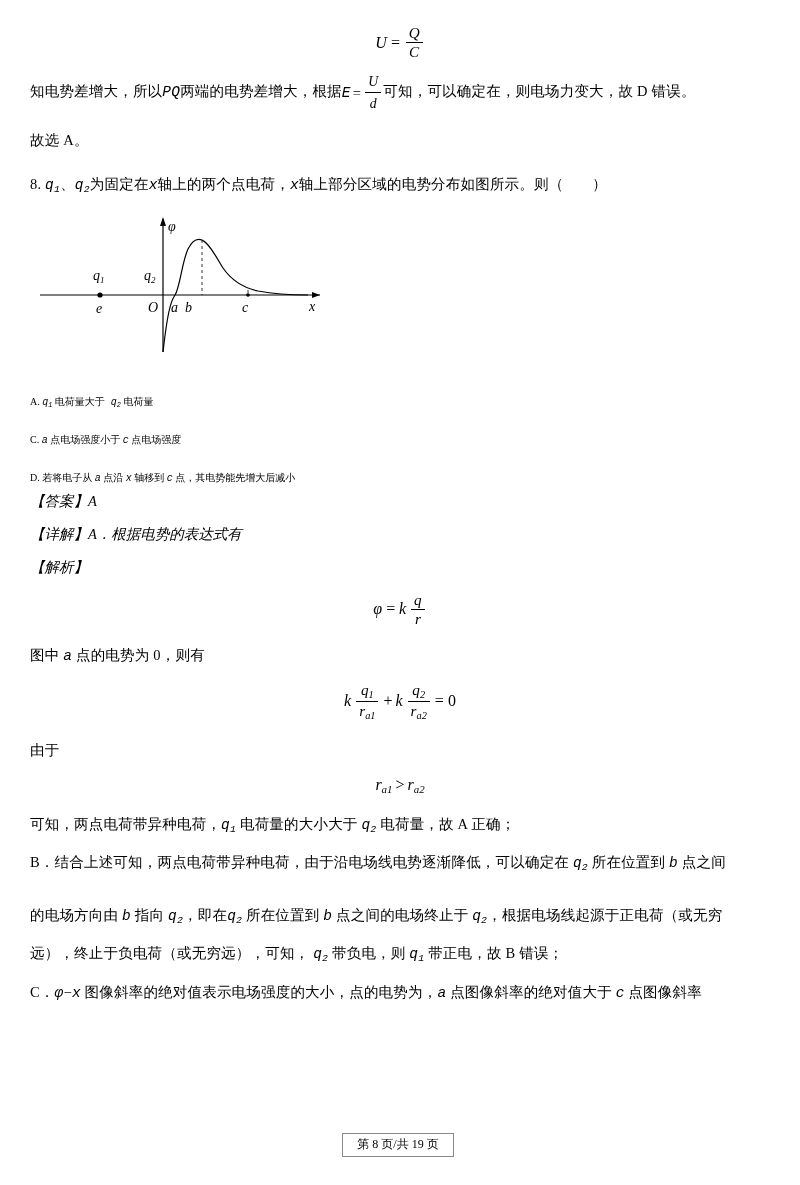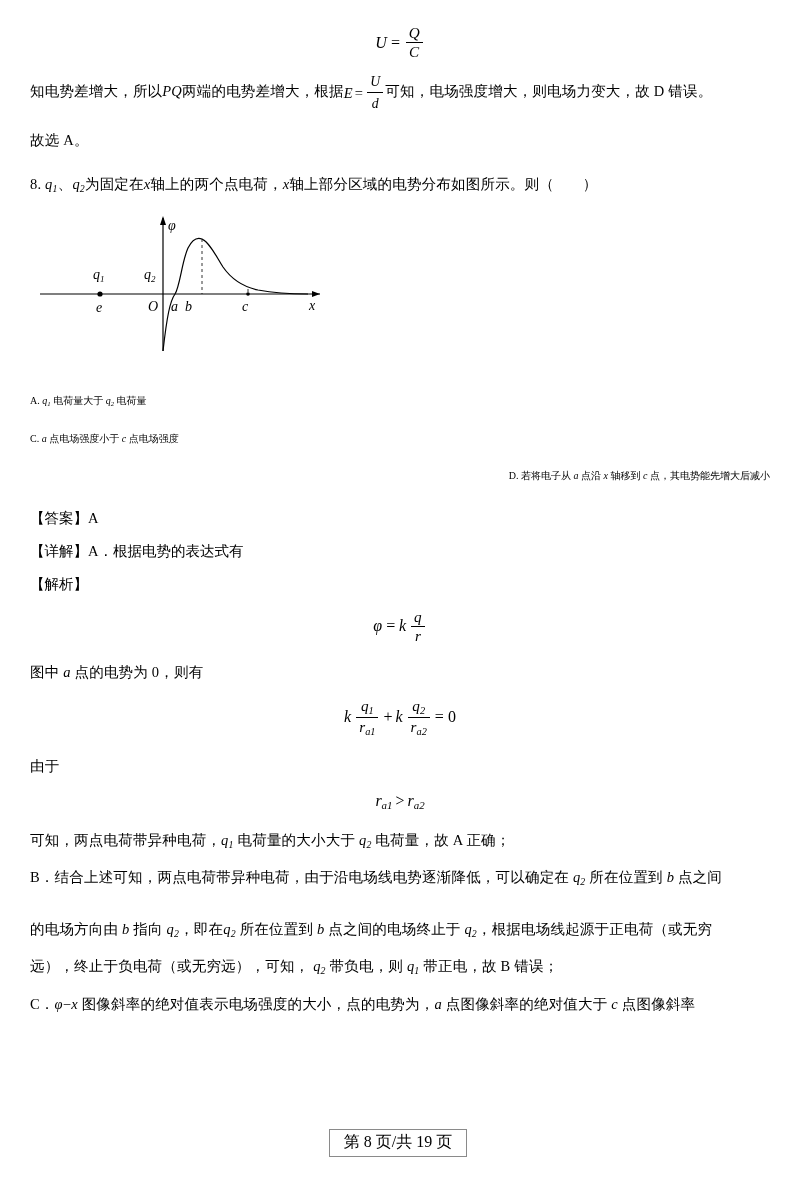--- a/index.html
+++ b/index.html
@@ -33,21 +33,21 @@
     line-height: 1.55;
     margin: 0 0 14px 0;
     letter-spacing: 0.2px;
   }
   .center-formula {
     text-align: center;
     margin: 6px 0 10px 0;
   }
   .italic {
     font-style: italic;
-    font-family: Liberation Serif, serif;
+    font-family: Liberation Mono, monospace;
   }
   .var {
     font-style: italic;
   }
   sub {
     font-size: 0.68em;
     vertical-align: -0.32em;
     font-style: italic;
   }
   
@@ -84,37 +84,38 @@
     vertical-align: middle;
   }
   .qnum {
     font-size: 14.5px;
   }
   .choice {
     font-size: 10px;
     line-height: 1.5;
     margin: 0 0 22px 0;
   }
-  .choice.last { margin-bottom: 26px; text-align: right; }
+  .choice.last { margin-bottom: 6px; }
   .ans-line {
     font-size: 14.5px;
     margin: 0 0 14px 0;
+    font-style: italic;
   }
   .figure-wrap {
     margin: 10px 0 22px 0;
     position: relative;
     height: 160px;
   }
   .footer {
     position: absolute;
     left: 0;
     right: 4px;
     bottom: 28px;
     text-align: center;
-    font-size: 16px;
+    font-size: 12px;
   }
   .footer-inner {
     display: inline-block;
     border: 1px solid #8a8a8a;
     padding: 2px 14px 3px 14px;
     background: #fff;
   }
   .spacer-paren { letter-spacing: 6px; }
 </style>
 </head>
@@ -136,21 +137,21 @@
     </div>
 
     <p class="para">
       <span>知电势差增大，所以</span><span class="italic">PQ</span><span>两端的电势差增大，根据</span><span class="inline-eq">
           <span class="italic">E</span>
           <span>=</span>
           <span class="frac">
             <span class="num">U</span>
             <span class="den">d</span>
           </span>
-        </span><span>可知，电场强度增大，则电场力变大，故 D 错误。</span>
+        </span><span>可知，可以确定在，则电场力变大，故 D 错误。</span>
     </p>
 
     <p class="para">故选 A。</p>
 
     <p class="para qnum" style="margin-top:22px;">
       <span>8.</span>
       <span class="italic"><span>q</span><sub>1</sub></span><span>、</span><span class="italic"><span>q</span><sub>2</sub></span><span>为固定在</span><span class="italic">x</span><span>轴上的两个点电荷，</span><span class="italic">x</span><span>轴上部分区域的电势分布如图所示。则（</span><span class="spacer-paren">&nbsp;&nbsp;&nbsp;</span><span>）</span>
     </p>
 
     <div class="figure-wrap">

